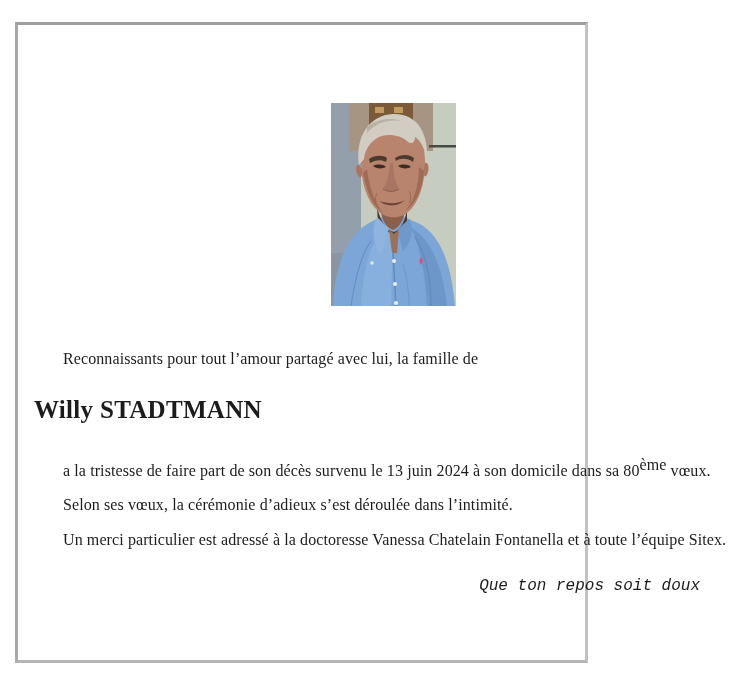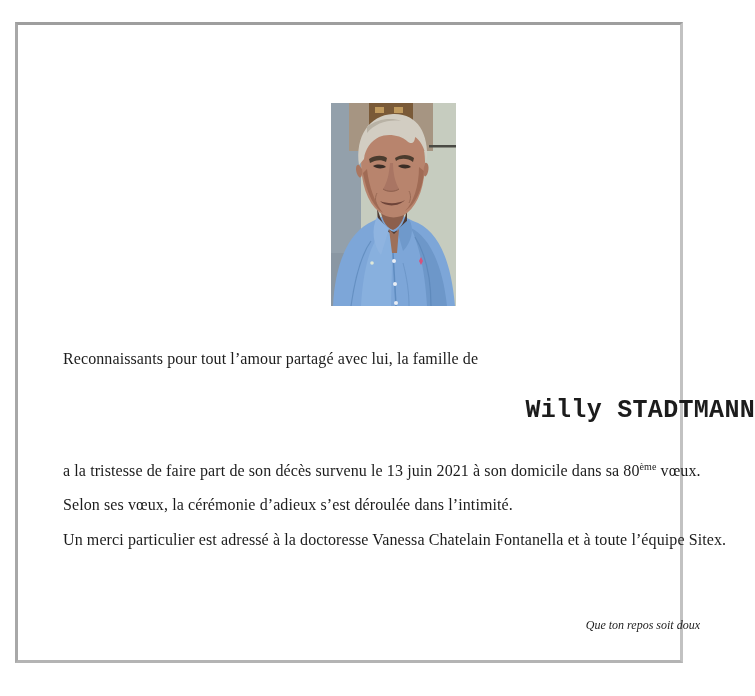--- a/index.html
+++ b/index.html
@@ -13,21 +13,21 @@
     height: 696px;
     background: #ffffff;
     font-family: "Liberation Serif", "DejaVu Serif", serif;
     color: #1c1c1c;
     overflow: hidden;
   }
   .frame {
     position: absolute;
     left: 15px;
     top: 22px;
-    width: 668px;
+    width: 573px;
     height: 641px;
     box-sizing: border-box;
     border: 3px solid;
     border-color: #9e9e9e #c2c2c2 #b4b4b4 #a8a8a8;
     background: #ffffff;
   }
   .photo {
     position: absolute;
     left: 313px;
     top: 78px;
@@ -43,42 +43,42 @@
     line-height: 20px;
     white-space: nowrap;
     letter-spacing: 0.1px;
   }
   .intro   { top: 324px; }
   .title {
     position: absolute;
     left: 16px;
     top: 371px;
     width: 721px;
-    text-align: right;
+    text-align: left;
     font-size: 25px;
     font-weight: bold;
     letter-spacing: 0.3px;
-    font-family: Liberation Mono, monospace;
   }
   .l-death    { top: 436px; }
   .l-ceremony { top: 470px; }
   .l-thanks   { top: 505px; }
   .l-address  { top: 540px; }
   .sup {
-    font-size: 10px;
+    font-size: 16px;
     vertical-align: super;
     line-height: 0;
   }
   .closing {
     position: absolute;
     right: 55px;
-    top: 618px;
-    font-size: 12px;
+    top: 577px;
+    font-size: 16px;
     font-style: italic;
     white-space: nowrap;
+    font-family: Liberation Mono, monospace;
   }
 </style>
 </head>
 <body>
 
 <div class="page">
   <div class="frame">
 
     <div class="photo" role="img" aria-label="Portrait of an elderly man with gray hair wearing a light blue button-up shirt">
       <svg width="125" height="203" viewBox="0 0 125 203" xmlns="http://www.w3.org/2000/svg">
@@ -139,21 +139,21 @@
         <path d="M46,90 C44,94 44,98 46,102" stroke="#9a6a55" stroke-width="1" fill="none"></path>
         <path d="M78,88 C80,92 80,96 78,100" stroke="#9a6a55" stroke-width="1" fill="none"></path>
       </svg>
     </div>
 
     <div class="line intro">Reconnaissants pour tout l’amour partagé avec lui, la famille de</div>
 
     <div class="title">Willy STADTMANN</div>
 
     <div class="line l-death">
-      <span>a la tristesse de faire part de son décès survenu le 13 juin 2021 à son domicile dans sa 80</span><span class="sup">ème</span><span> vœux.</span>
+      <span>a la tristesse de faire part de son décès survenu le 13 juin 2024 à son domicile dans sa 80</span><span class="sup">ème</span><span> vœux.</span>
     </div>
 
     <div class="line l-ceremony">Selon ses vœux, la cérémonie d’adieux s’est déroulée dans l’intimité.</div>
 
     <div class="line l-thanks">Un merci particulier est adressé à la doctoresse Vanessa Chatelain Fontanella et à toute l’équipe Sitex.</div>
 
   </div>
 
   <div class="closing">Que ton repos soit doux</div>
 </div>

